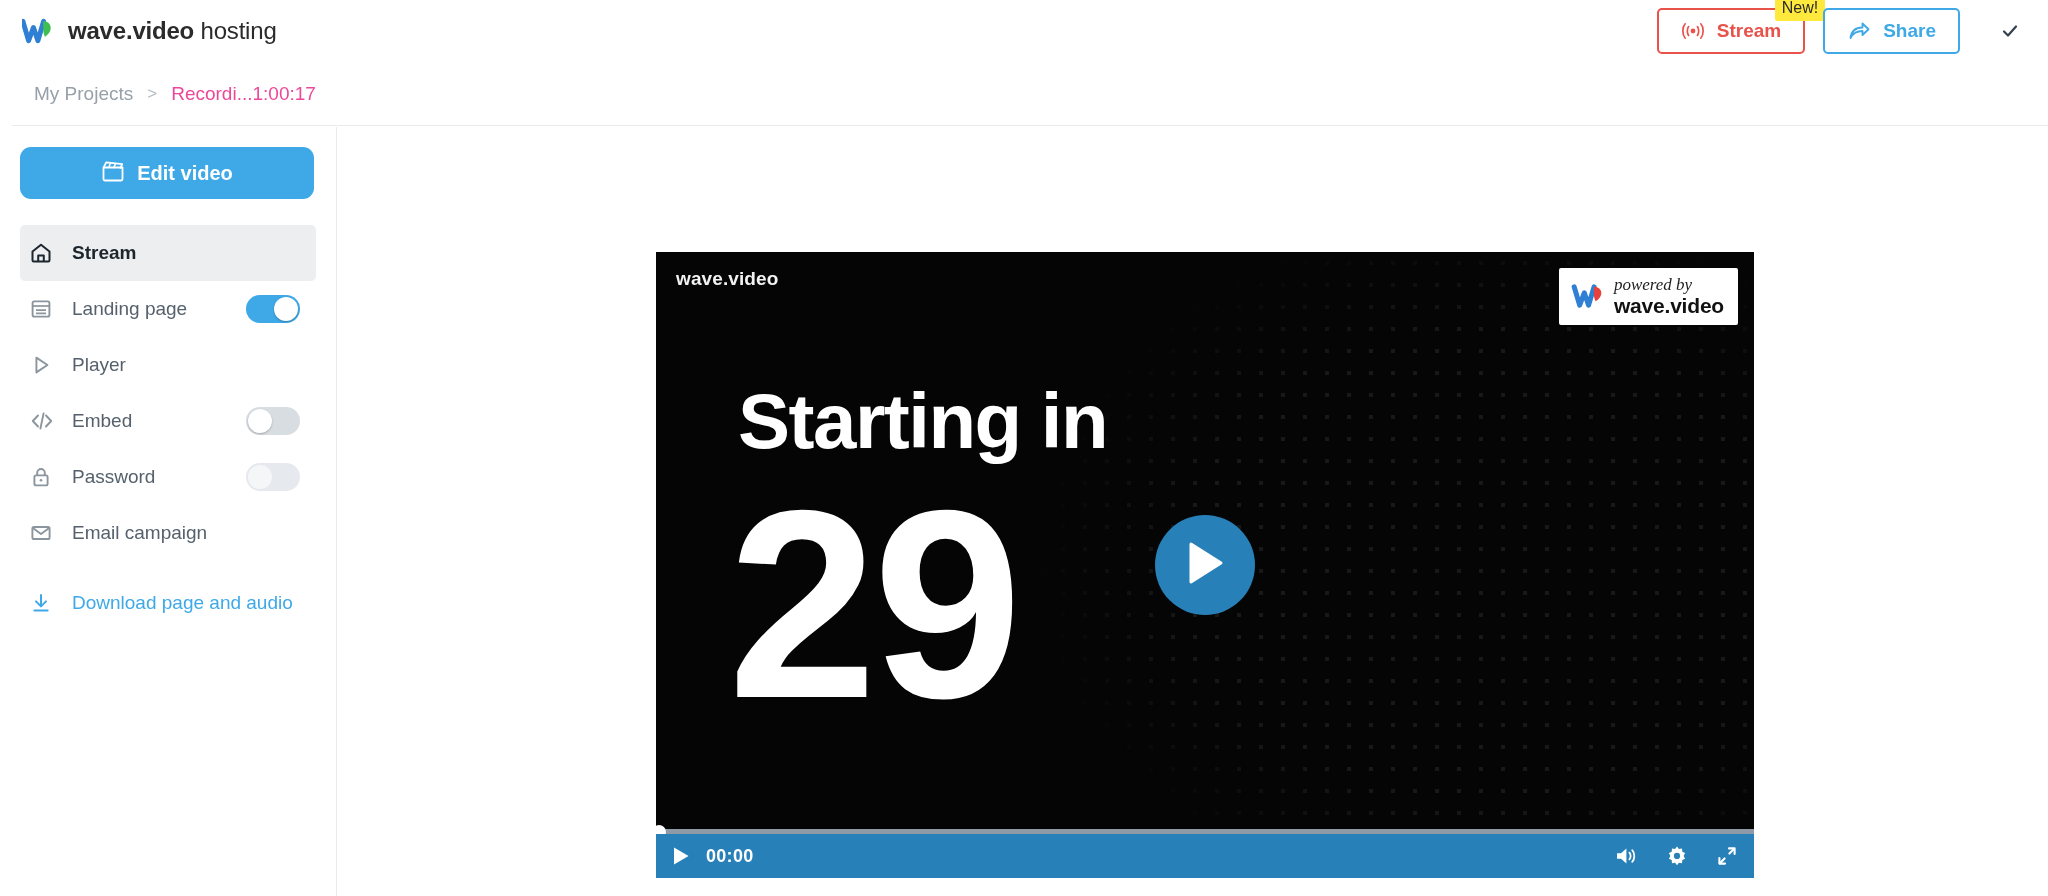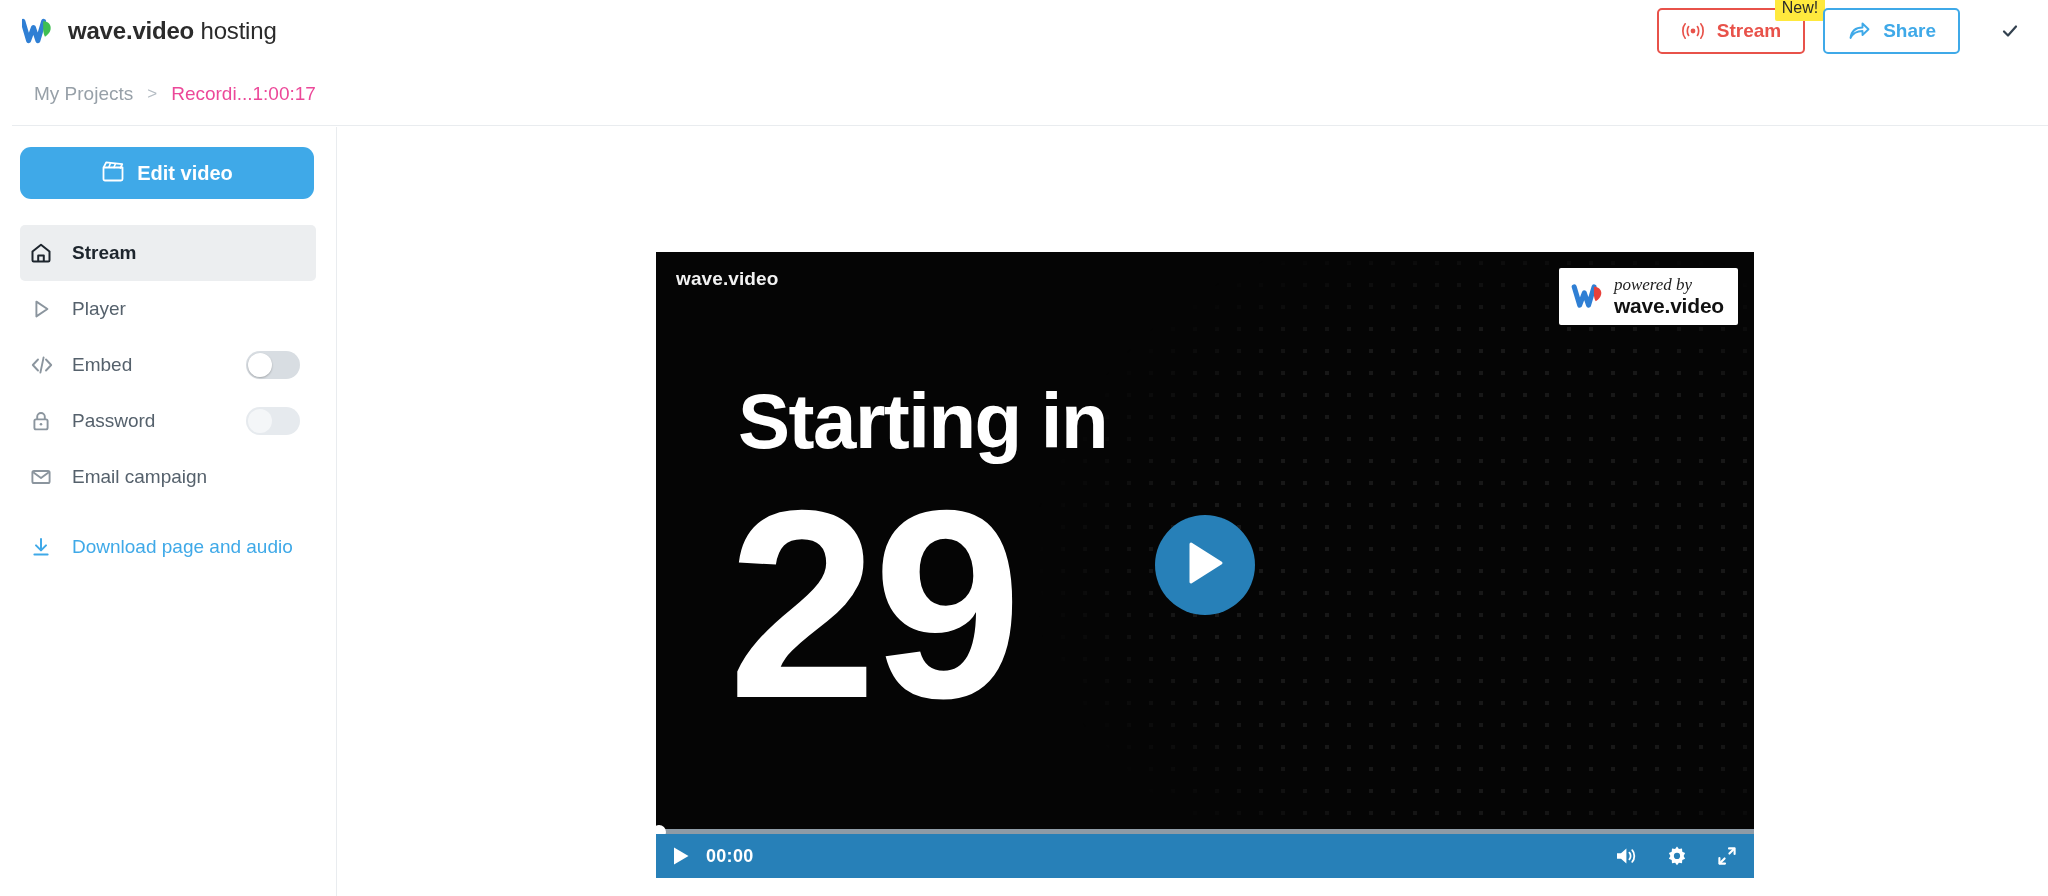--- a/index.html
+++ b/index.html
@@ -416,20 +416,33 @@
     <div class="nav-item active">
       <span class="nav-ico">
         <svg width="22" height="22" viewBox="0 0 22 22">
           <path d="M2.5 9.5 L11 2.8 L19.5 9.5 V18.2 A1.2 1.2 0 0 1 18.3 19.4 H3.7 A1.2 1.2 0 0 1 2.5 18.2 Z" fill="none" stroke="currentColor" stroke-width="2" stroke-linejoin="round"></path>
           <path d="M8.2 19.4 V13.4 H13.8 V19.4" fill="none" stroke="currentColor" stroke-width="2" stroke-linejoin="round"></path>
         </svg>
       </span>
       <span class="nav-label">Stream</span>
     </div>
 
+    <div class="nav-item">
+      <span class="nav-ico">
+        <svg width="22" height="22" viewBox="0 0 22 22">
+          <rect x="2.6" y="3.4" width="16.8" height="15.2" rx="1.6" fill="none" stroke="currentColor" stroke-width="1.9"></rect>
+          <path d="M2.6 8 H19.4" fill="none" stroke="currentColor" stroke-width="1.7"></path>
+          <path d="M6 12.2 H16 M6 15.4 H16" fill="none" stroke="currentColor" stroke-width="1.7"></path>
+        </svg>
+      </span>
+      <span class="nav-label">Landing page</span>
+      <span class="toggle on">
+          <span class="knob"></span>
+        </span>
+    </div>
 
     <div class="nav-item">
       <span class="nav-ico">
         <svg width="22" height="22" viewBox="0 0 22 22">
           <path d="M6.4 3.6 L17.4 11 L6.4 18.4 Z" fill="none" stroke="currentColor" stroke-width="1.9" stroke-linejoin="round"></path>
         </svg>
       </span>
       <span class="nav-label">Player</span>
     </div>
 

